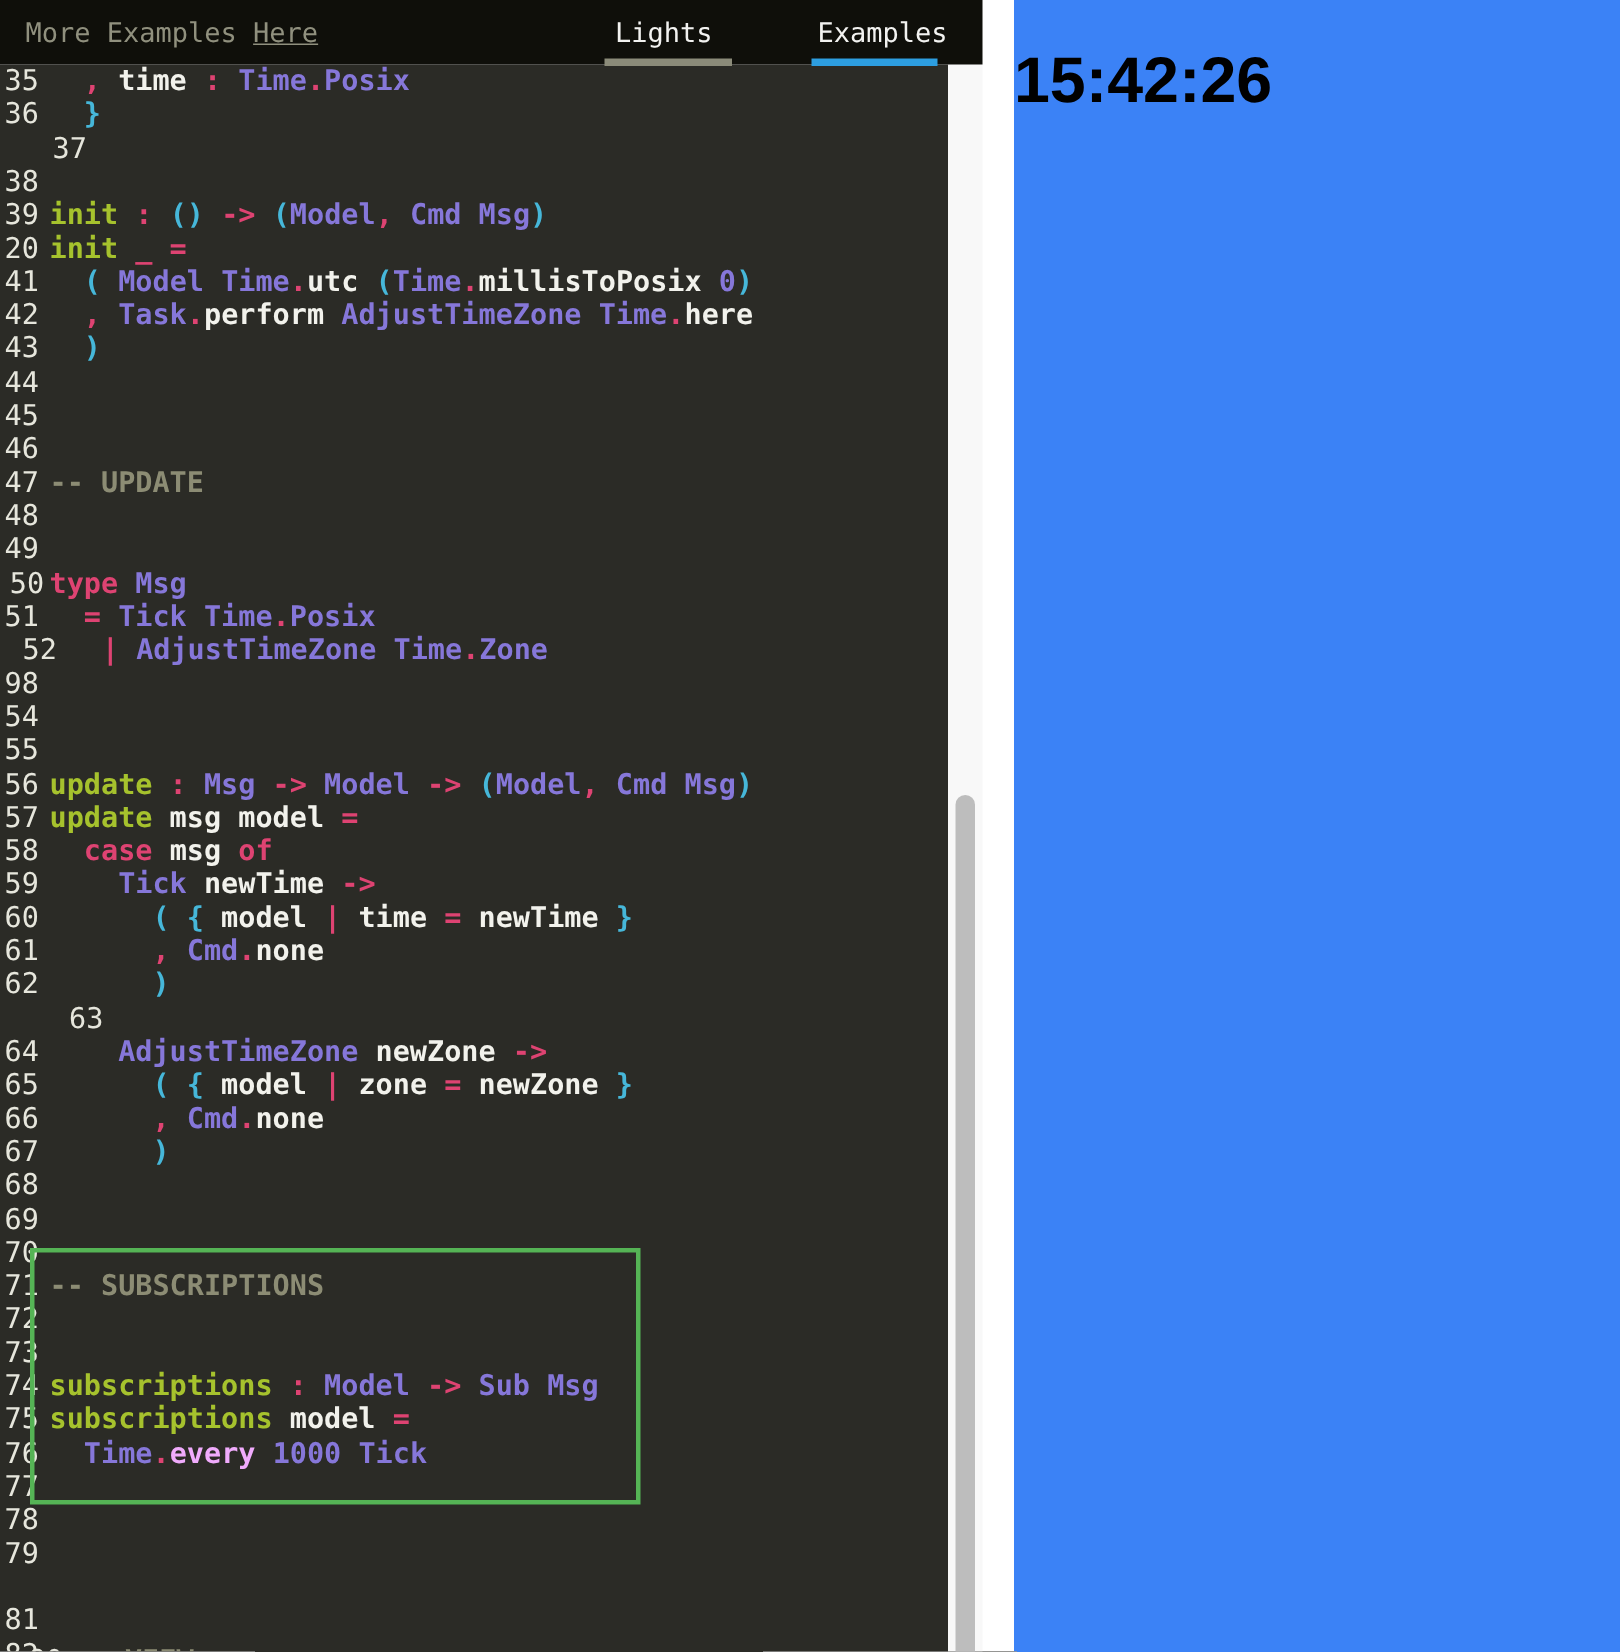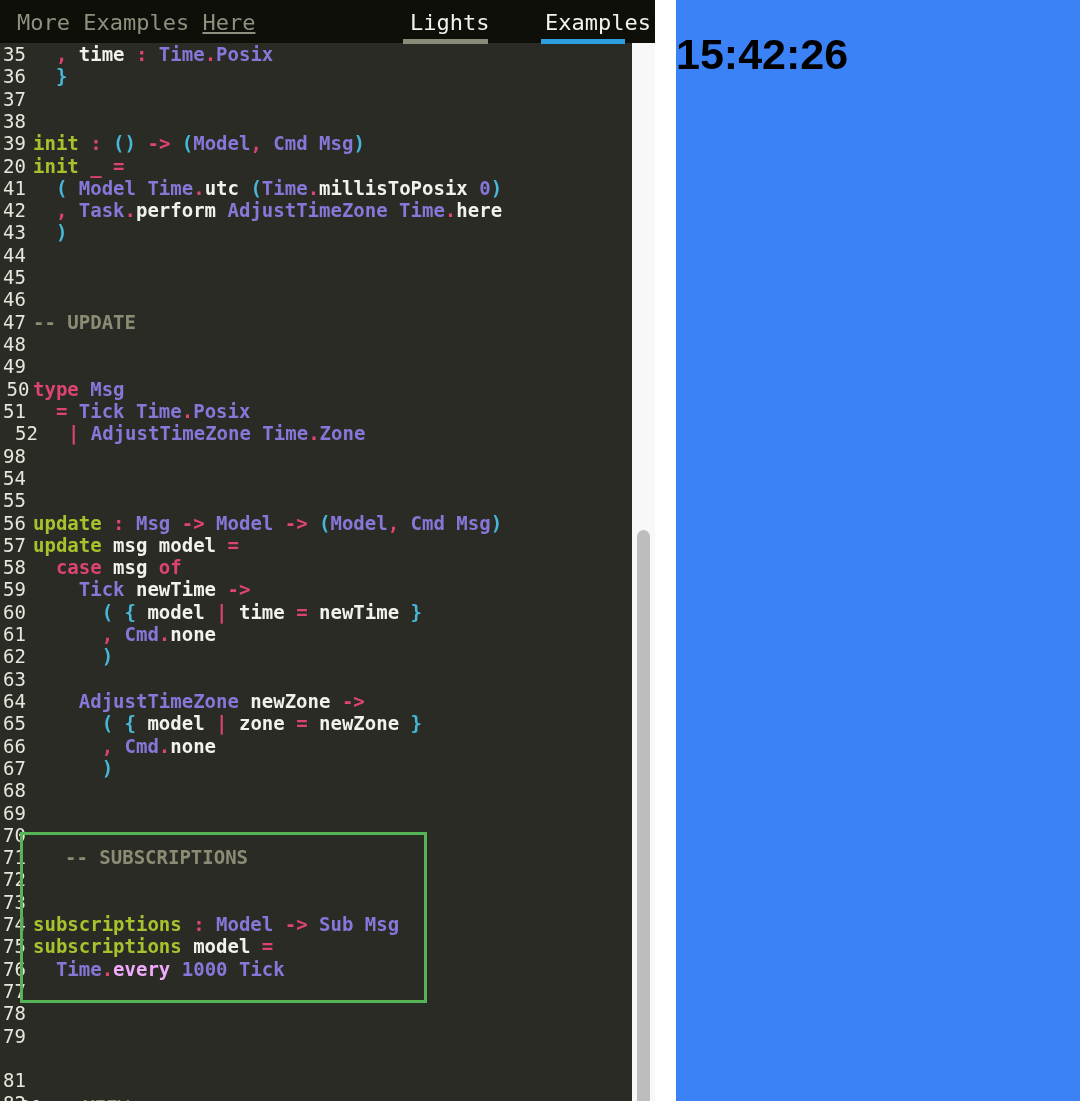--- a/index.html
+++ b/index.html
@@ -8,21 +8,21 @@
     background:#ffffff; font-family:"DejaVu Sans Mono", monospace;
   }
 
   
   #header {
     position:absolute; left:0; top:0; width:655px; height:43px;
     background:#0f0f0a; z-index:3;
   }
   .hdr-text {
     position:absolute; top:0; height:43px; line-height:45px;
-    font-size:22px; white-space:pre;
+    font-size:18px; white-space:pre;
   }
   #more-examples { left:17px; color:#90907e; }
   #examples-link { color:#90907e; text-decoration:underline; cursor:pointer; }
   .tab { color:#f2f2f0; cursor:pointer; }
   #tab-lights  { left:410px; }
   #tab-compile { left:545px; }
   .tab-bar { position:absolute; height:5px; top:39px; z-index:4; }
   #bar-lights  { left:403px; width:85px; }
   #bar-compile { left:541px; width:84px; }
 
@@ -76,21 +76,21 @@
     <div id="tab-lights" class="hdr-text tab">Lights</div>
     <div id="tab-compile" class="hdr-text tab">Examples</div>
     <div id="bar-lights" class="tab-bar" style="background: rgb(139, 139, 121);"></div>
     <div id="bar-compile" class="tab-bar" style="background: rgb(45, 158, 224);"></div>
   </div>
 
   <div id="editor">
     <div id="code">
         <div class="row" style="top: 0px;"><span class="ln">35</span><span style="color: rgb(222, 67, 114);">  , </span><span style="color: rgb(242, 242, 236);">time </span><span style="color: rgb(222, 67, 114);">: </span><span style="color: rgb(134, 119, 217);">Time</span><span style="color: rgb(222, 67, 114);">.</span><span style="color: rgb(134, 119, 217);">Posix</span></div>
         <div class="row" style="top: 22.31px;"><span class="ln">36</span><span style="color: rgb(242, 242, 236);">  </span><span style="color: rgb(70, 183, 217);">}</span></div>
-        <div class="row" style="top: 44.62px;"><span class="ln">37</span></div>
+        <div class="row" style="top: 44.62px; margin-left: 32px;"><span class="ln">37</span></div>
         <div class="row" style="top: 66.93px;"><span class="ln">38</span></div>
         <div class="row" style="top: 89.24px;"><span class="ln">39</span><span style="color: rgb(166, 194, 45);">init </span><span style="color: rgb(222, 67, 114);">: </span><span style="color: rgb(70, 183, 217);">()</span><span style="color: rgb(242, 242, 236);"> </span><span style="color: rgb(222, 67, 114);">-&gt; </span><span style="color: rgb(70, 183, 217);">(</span><span style="color: rgb(134, 119, 217);">Model</span><span style="color: rgb(222, 67, 114);">, </span><span style="color: rgb(134, 119, 217);">Cmd Msg</span><span style="color: rgb(70, 183, 217);">)</span></div>
         <div class="row" style="top: 111.55px;"><span class="ln">20</span><span style="color: rgb(166, 194, 45);">init </span><span style="color: rgb(222, 67, 114);">_ =</span></div>
         <div class="row" style="top: 133.86px;"><span class="ln">41</span><span style="color: rgb(242, 242, 236);">  </span><span style="color: rgb(70, 183, 217);">( </span><span style="color: rgb(134, 119, 217);">Model </span><span style="color: rgb(134, 119, 217);">Time</span><span style="color: rgb(222, 67, 114);">.</span><span style="color: rgb(242, 242, 236);">utc </span><span style="color: rgb(70, 183, 217);">(</span><span style="color: rgb(134, 119, 217);">Time</span><span style="color: rgb(222, 67, 114);">.</span><span style="color: rgb(242, 242, 236);">millisToPosix </span><span style="color: rgb(134, 119, 217);">0</span><span style="color: rgb(70, 183, 217);">)</span></div>
         <div class="row" style="top: 156.17px;"><span class="ln">42</span><span style="color: rgb(222, 67, 114);">  , </span><span style="color: rgb(134, 119, 217);">Task</span><span style="color: rgb(222, 67, 114);">.</span><span style="color: rgb(242, 242, 236);">perform </span><span style="color: rgb(134, 119, 217);">AdjustTimeZone </span><span style="color: rgb(134, 119, 217);">Time</span><span style="color: rgb(222, 67, 114);">.</span><span style="color: rgb(242, 242, 236);">here</span></div>
         <div class="row" style="top: 178.48px;"><span class="ln">43</span><span style="color: rgb(242, 242, 236);">  </span><span style="color: rgb(70, 183, 217);">)</span></div>
         <div class="row" style="top: 200.79px;"><span class="ln">44</span></div>
         <div class="row" style="top: 223.1px;"><span class="ln">45</span></div>
         <div class="row" style="top: 245.41px;"><span class="ln">46</span></div>
         <div class="row" style="top: 267.72px;"><span class="ln">47</span><span style="color: rgb(140, 140, 116);">-- UPDATE</span></div>
@@ -102,29 +102,29 @@
         <div class="row" style="top: 401.58px;"><span class="ln">98</span></div>
         <div class="row" style="top: 423.89px;"><span class="ln">54</span></div>
         <div class="row" style="top: 446.2px;"><span class="ln">55</span></div>
         <div class="row" style="top: 468.51px;"><span class="ln">56</span><span style="color: rgb(166, 194, 45);">update </span><span style="color: rgb(222, 67, 114);">: </span><span style="color: rgb(134, 119, 217);">Msg </span><span style="color: rgb(222, 67, 114);">-&gt; </span><span style="color: rgb(134, 119, 217);">Model </span><span style="color: rgb(222, 67, 114);">-&gt; </span><span style="color: rgb(70, 183, 217);">(</span><span style="color: rgb(134, 119, 217);">Model</span><span style="color: rgb(222, 67, 114);">, </span><span style="color: rgb(134, 119, 217);">Cmd Msg</span><span style="color: rgb(70, 183, 217);">)</span></div>
         <div class="row" style="top: 490.82px;"><span class="ln">57</span><span style="color: rgb(166, 194, 45);">update </span><span style="color: rgb(242, 242, 236);">msg model </span><span style="color: rgb(222, 67, 114);">=</span></div>
         <div class="row" style="top: 513.13px;"><span class="ln">58</span><span style="color: rgb(242, 242, 236);">  </span><span style="color: rgb(222, 67, 114);">case </span><span style="color: rgb(242, 242, 236);">msg </span><span style="color: rgb(222, 67, 114);">of</span></div>
         <div class="row" style="top: 535.44px;"><span class="ln">59</span><span style="color: rgb(242, 242, 236);">    </span><span style="color: rgb(134, 119, 217);">Tick </span><span style="color: rgb(242, 242, 236);">newTime </span><span style="color: rgb(222, 67, 114);">-&gt;</span></div>
         <div class="row" style="top: 557.75px;"><span class="ln">60</span><span style="color: rgb(242, 242, 236);">      </span><span style="color: rgb(70, 183, 217);">( { </span><span style="color: rgb(242, 242, 236);">model </span><span style="color: rgb(222, 67, 114);">| </span><span style="color: rgb(242, 242, 236);">time </span><span style="color: rgb(222, 67, 114);">= </span><span style="color: rgb(242, 242, 236);">newTime </span><span style="color: rgb(70, 183, 217);">}</span></div>
         <div class="row" style="top: 580.06px;"><span class="ln">61</span><span style="color: rgb(222, 67, 114);">      , </span><span style="color: rgb(134, 119, 217);">Cmd</span><span style="color: rgb(222, 67, 114);">.</span><span style="color: rgb(242, 242, 236);">none</span></div>
         <div class="row" style="top: 602.37px;"><span class="ln">62</span><span style="color: rgb(242, 242, 236);">      </span><span style="color: rgb(70, 183, 217);">)</span></div>
-        <div class="row" style="top: 624.68px;"><span class="ln">63</span></div>
+        <div class="row" style="top: 624.68px; padding-left: 43px;"><span class="ln">63</span></div>
         <div class="row" style="top: 646.99px;"><span class="ln">64</span><span style="color: rgb(242, 242, 236);">    </span><span style="color: rgb(134, 119, 217);">AdjustTimeZone </span><span style="color: rgb(242, 242, 236);">newZone </span><span style="color: rgb(222, 67, 114);">-&gt;</span></div>
         <div class="row" style="top: 669.3px;"><span class="ln">65</span><span style="color: rgb(242, 242, 236);">      </span><span style="color: rgb(70, 183, 217);">( { </span><span style="color: rgb(242, 242, 236);">model </span><span style="color: rgb(222, 67, 114);">| </span><span style="color: rgb(242, 242, 236);">zone </span><span style="color: rgb(222, 67, 114);">= </span><span style="color: rgb(242, 242, 236);">newZone </span><span style="color: rgb(70, 183, 217);">}</span></div>
         <div class="row" style="top: 691.61px;"><span class="ln">66</span><span style="color: rgb(222, 67, 114);">      , </span><span style="color: rgb(134, 119, 217);">Cmd</span><span style="color: rgb(222, 67, 114);">.</span><span style="color: rgb(242, 242, 236);">none</span></div>
         <div class="row" style="top: 713.92px;"><span class="ln">67</span><span style="color: rgb(242, 242, 236);">      </span><span style="color: rgb(70, 183, 217);">)</span></div>
         <div class="row" style="top: 736.23px;"><span class="ln">68</span></div>
         <div class="row" style="top: 758.54px;"><span class="ln">69</span></div>
         <div class="row" style="top: 780.85px;"><span class="ln">70</span></div>
-        <div class="row" style="top: 803.16px;"><span class="ln">71</span><span style="color: rgb(140, 140, 116); margin-left: 32px;">-- SUBSCRIPTIONS</span></div>
+        <div class="row" style="top: 803.16px;"><span class="ln">71</span><span style="color: rgb(140, 140, 116);">-- SUBSCRIPTIONS</span></div>
         <div class="row" style="top: 825.47px;"><span class="ln">72</span></div>
         <div class="row" style="top: 847.78px;"><span class="ln">73</span></div>
         <div class="row" style="top: 870.09px;"><span class="ln">74</span><span style="color: rgb(166, 194, 45);">subscriptions </span><span style="color: rgb(222, 67, 114);">: </span><span style="color: rgb(134, 119, 217);">Model </span><span style="color: rgb(222, 67, 114);">-&gt; </span><span style="color: rgb(134, 119, 217);">Sub Msg</span></div>
         <div class="row" style="top: 892.4px;"><span class="ln">75</span><span style="color: rgb(166, 194, 45);">subscriptions </span><span style="color: rgb(242, 242, 236);">model </span><span style="color: rgb(222, 67, 114);">=</span></div>
         <div class="row" style="top: 914.71px;"><span class="ln">76</span><span style="color: rgb(242, 242, 236);">  </span><span style="color: rgb(134, 119, 217);">Time</span><span style="color: rgb(222, 67, 114);">.</span><span style="color: #f0abfc;">every </span><span style="color: rgb(134, 119, 217);">1000 </span><span style="color: rgb(134, 119, 217);">Tick</span></div>
         <div class="row" style="top: 937.02px;"><span class="ln">77</span></div>
         <div class="row" style="top: 959.33px;"><span class="ln">78</span></div>
         <div class="row" style="top: 981.64px;"><span class="ln">79</span></div>
         <div class="row" style="top: 1053px; padding-left: 16px;"><span class="ln">80</span><span style="color: rgb(140, 140, 116);">-- VIEW</span></div>
         <div class="row" style="top: 1026.26px;"><span class="ln">81</span></div>

